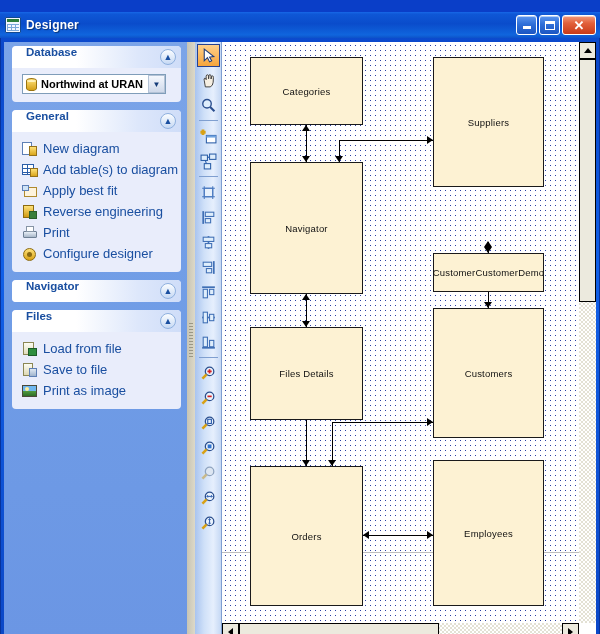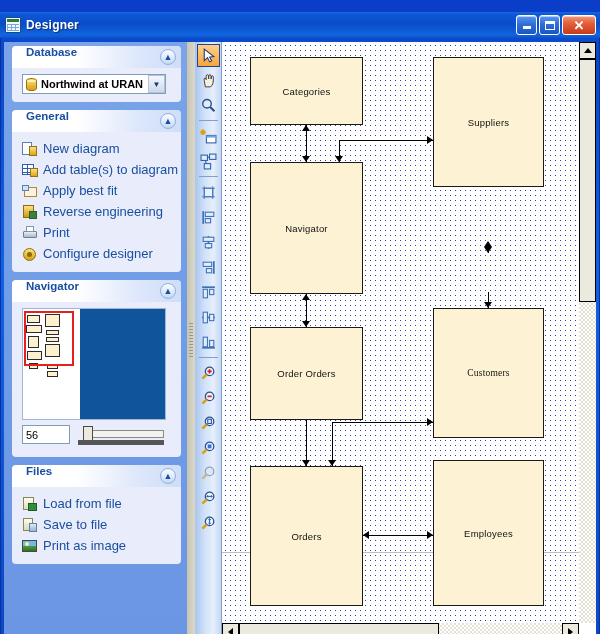--- a/index.html
+++ b/index.html
@@ -330,45 +330,20 @@
       </div>
     </div>
 
     <div class="group">
       <div class="group-head">
         <div class="group-title">Navigator</div>
         <div class="chev">
             <span>▲</span>
           </div>
       </div>
-      <div class="group-body">
-        <div class="nav-box">
-          <div class="nav-sea"></div>
-          <div class="nav-shape" style="left:4px;top:6px;width:13px;height:8px;"></div>
-          <div class="nav-shape" style="left:22px;top:5px;width:15px;height:13px;"></div>
-          <div class="nav-shape" style="left:3px;top:16px;width:16px;height:8px;"></div>
-          <div class="nav-shape" style="left:23px;top:21px;width:13px;height:5px;"></div>
-          <div class="nav-shape" style="left:23px;top:28px;width:13px;height:5px;"></div>
-          <div class="nav-shape" style="left:5px;top:27px;width:11px;height:12px;"></div>
-          <div class="nav-shape" style="left:22px;top:35px;width:15px;height:13px;"></div>
-          <div class="nav-shape" style="left:4px;top:42px;width:15px;height:9px;"></div>
-          <div class="nav-shape" style="left:6px;top:54px;width:9px;height:6px;"></div>
-          <div class="nav-shape" style="left:24px;top:55px;width:11px;height:5px;"></div>
-          <div class="nav-shape" style="left:24px;top:62px;width:11px;height:6px;"></div>
-          <div class="nav-view"></div>
-        </div>
-        <div class="nav-bottom">
-          <div class="zoom-field">56</div>
-          <div class="slider-wrap">
-            <div class="slider-track"></div>
-            <div class="slider-thumb"></div>
-            <div class="slider-ticks" style="background-size:8.2px 5px;"></div>
-          </div>
-        </div>
-      </div>
     </div>
 
     <div class="group">
       <div class="group-head">
         <div class="group-title">Files</div>
         <div class="chev">
             <span>▲</span>
           </div>
       </div>
       <div class="group-body">
@@ -586,24 +561,27 @@
 
       <div class="tbl" style="left:28px;top:15px;width:113px;height:68px;">
         <span>Categories</span>
       </div>
       <div class="tbl" style="left:211px;top:15px;width:111px;height:130px;">
         <span>Suppliers</span>
       </div>
       <div class="tbl" style="left:28px;top:120px;width:113px;height:132px;">
         <span>Navigator</span>
       </div>
+      <div class="tbl" style="left:211px;top:211px;width:111px;height:39px;">
+        <span>CustomerCustomerDemo</span>
+      </div>
       <div class="tbl" style="left:28px;top:285px;width:113px;height:93px;">
-        <span>Order Orders</span>
-      </div>
-      <div class="tbl" style="left:211px;top:266px;width:111px;height:130px;font-family:Liberation Serif, serif;">
+        <span>Files Details</span>
+      </div>
+      <div class="tbl" style="left:211px;top:266px;width:111px;height:130px;">
         <span>Customers</span>
       </div>
       <div class="tbl" style="left:28px;top:424px;width:113px;height:140px;">
         <span>Orders</span>
       </div>
       <div class="tbl" style="left:211px;top:418px;width:111px;height:146px;">
         <span>Employees</span>
       </div>
     </div>
 

